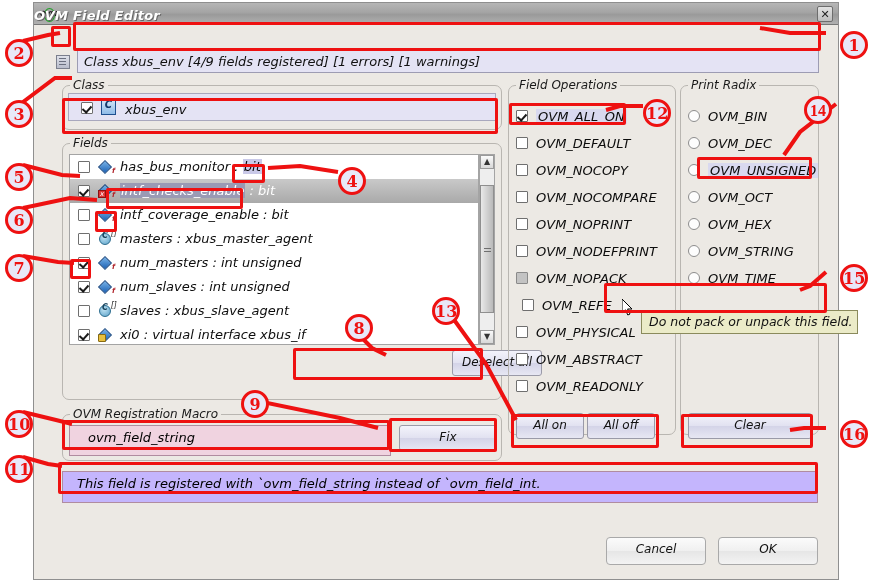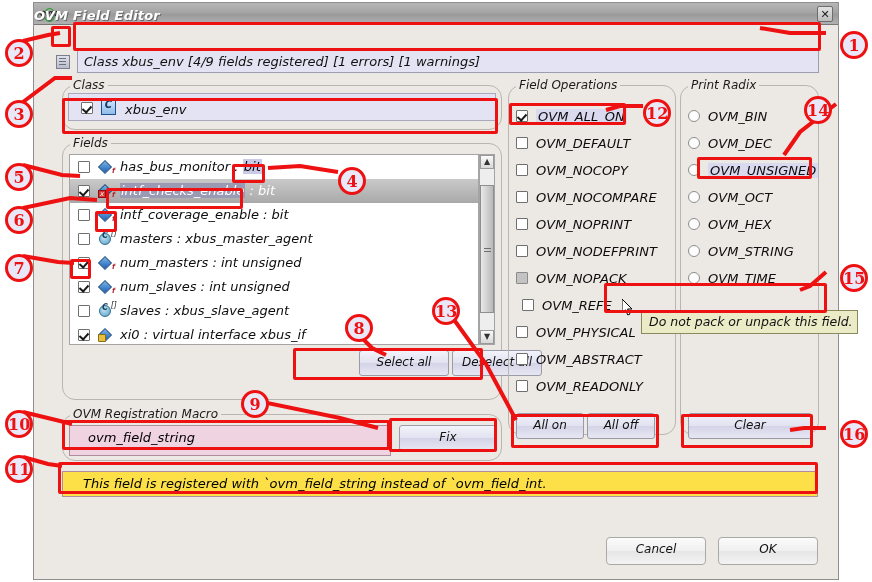--- a/index.html
+++ b/index.html
@@ -37,21 +37,21 @@
   #close-btn{
     position:absolute;right:5px;top:3px;width:16px;height:16px;
     background:linear-gradient(to bottom,#e2e2e2,#bdbdbd);
     border:1px solid #6d6d6d;border-radius:2px;
     font-size:11px;line-height:15px;text-align:center;color:#222;box-sizing:border-box;
   }
   #client{position:absolute;left:0;top:22px;right:0;bottom:0;background:#ece9e4;}
 
   
   .group{
-    position:absolute;border:1px solid #b9b6b1;border-radius:13px;box-sizing:border-box;
+    position:absolute;border:1px solid #b9b6b1;border-radius:7px;box-sizing:border-box;
   }
   .group > .legend{
     position:absolute;top:-8px;left:7px;background:#ece9e4;padding:0 3px;
     font-size:12px;color:#1a1a1a;white-space:nowrap;
   }
   .btn{
     position:absolute;box-sizing:border-box;
     background:linear-gradient(to bottom,#f3f3fb 0%,#e2e2f1 48%,#d4d4e8 52%,#e7e7f3 100%);
     border:1px solid #9a9aa8;border-radius:3px;
     font-size:12px;color:#111;text-align:center;line-height:22px;
@@ -175,23 +175,23 @@
   #g-macro{left:28px;top:389px;width:440px;height:47px;}
   #macro-input{
     position:absolute;left:6px;top:10px;width:322px;height:31px;
     background:#f0d3e0;border:1px solid #b08ca0;box-sizing:border-box;
     line-height:24px;padding-left:18px;font-size:13px;
   }
   #btn-fix{left:336px;top:10px;width:98px;height:26px;}
 
   
   #msg{
-    position:absolute;left:28px;top:446px;width:756px;height:26px;
-    background:#fde047;border:1px solid #b08ca0;box-sizing:border-box;
-    line-height:24px;padding-left:20px;font-size:13px;
+    position:absolute;left:28px;top:446px;width:756px;height:32px;
+    background:#c4b5fd;border:1px solid #b08ca0;box-sizing:border-box;
+    line-height:24px;padding-left:14px;font-size:13px;
   }
 
   
   #g-ops{left:474px;top:60px;width:168px;height:350px;}
   .oprow{position:absolute;left:8px;width:150px;height:27px;}
   .oprow .chk{left:0;top:7px;}
   .oprow .lbl{left:20px;top:6px;font-size:13px;}
 
   #btn-allon{left:482px;top:388px;width:68px;height:26px;}
   #btn-alloff{left:553px;top:388px;width:68px;height:26px;}
@@ -317,21 +317,20 @@
               <div class="badge-lock"></div>
             </div>
             <div class="fname"><span class="">xi0</span> : <span class="">virtual interface xbus_if</span></div>
           </div>
         </div>
       <div id="fld-scroll">
         <div class="sb-btn" id="sb-up">▲</div>
         <div id="sb-thumb"></div>
         <div class="sb-btn" id="sb-dn">▼</div>
       </div>
-      <div class="btn" id="btn-select-all">Select all</div>
       <div class="btn" id="btn-deselect-all">Deselect all</div>
     </div>
 
     <div class="group" id="g-macro">
       <div class="legend">OVM Registration Macro</div>
       <div id="macro-input">ovm_field_string</div>
       <div class="btn" id="btn-fix">Fix</div>
     </div>
 
     <div id="msg">This field is registered with `ovm_field_string instead of `ovm_field_int.</div>
@@ -480,17 +479,17 @@
       <div class="cnum" style="left: 338px; top: 167px;">4</div>
       <div class="cnum" style="left: 5px; top: 163px;">5</div>
       <div class="cnum" style="left: 5px; top: 206px;">6</div>
       <div class="cnum" style="left: 5px; top: 254px;">7</div>
       <div class="cnum" style="left: 345px; top: 314px;">8</div>
       <div class="cnum" style="left: 241px; top: 390px;">9</div>
       <div class="cnum" style="left: 5px; top: 410px;">10</div>
       <div class="cnum" style="left: 5px; top: 455px;">11</div>
       <div class="cnum" style="left: 643px; top: 99px;">12</div>
       <div class="cnum" style="left: 432px; top: 297px;">13</div>
-      <div class="cnum" style="left: 804px; top: 96px;">14</div>
+      <div class="cnum" style="left: 804px; top: 96px; font-family: Liberation Serif, serif;">14</div>
       <div class="cnum" style="left: 840px; top: 264px;">15</div>
       <div class="cnum" style="left: 840px; top: 420px;">16</div>
     </div>
 </div>
 
 </body></html>

